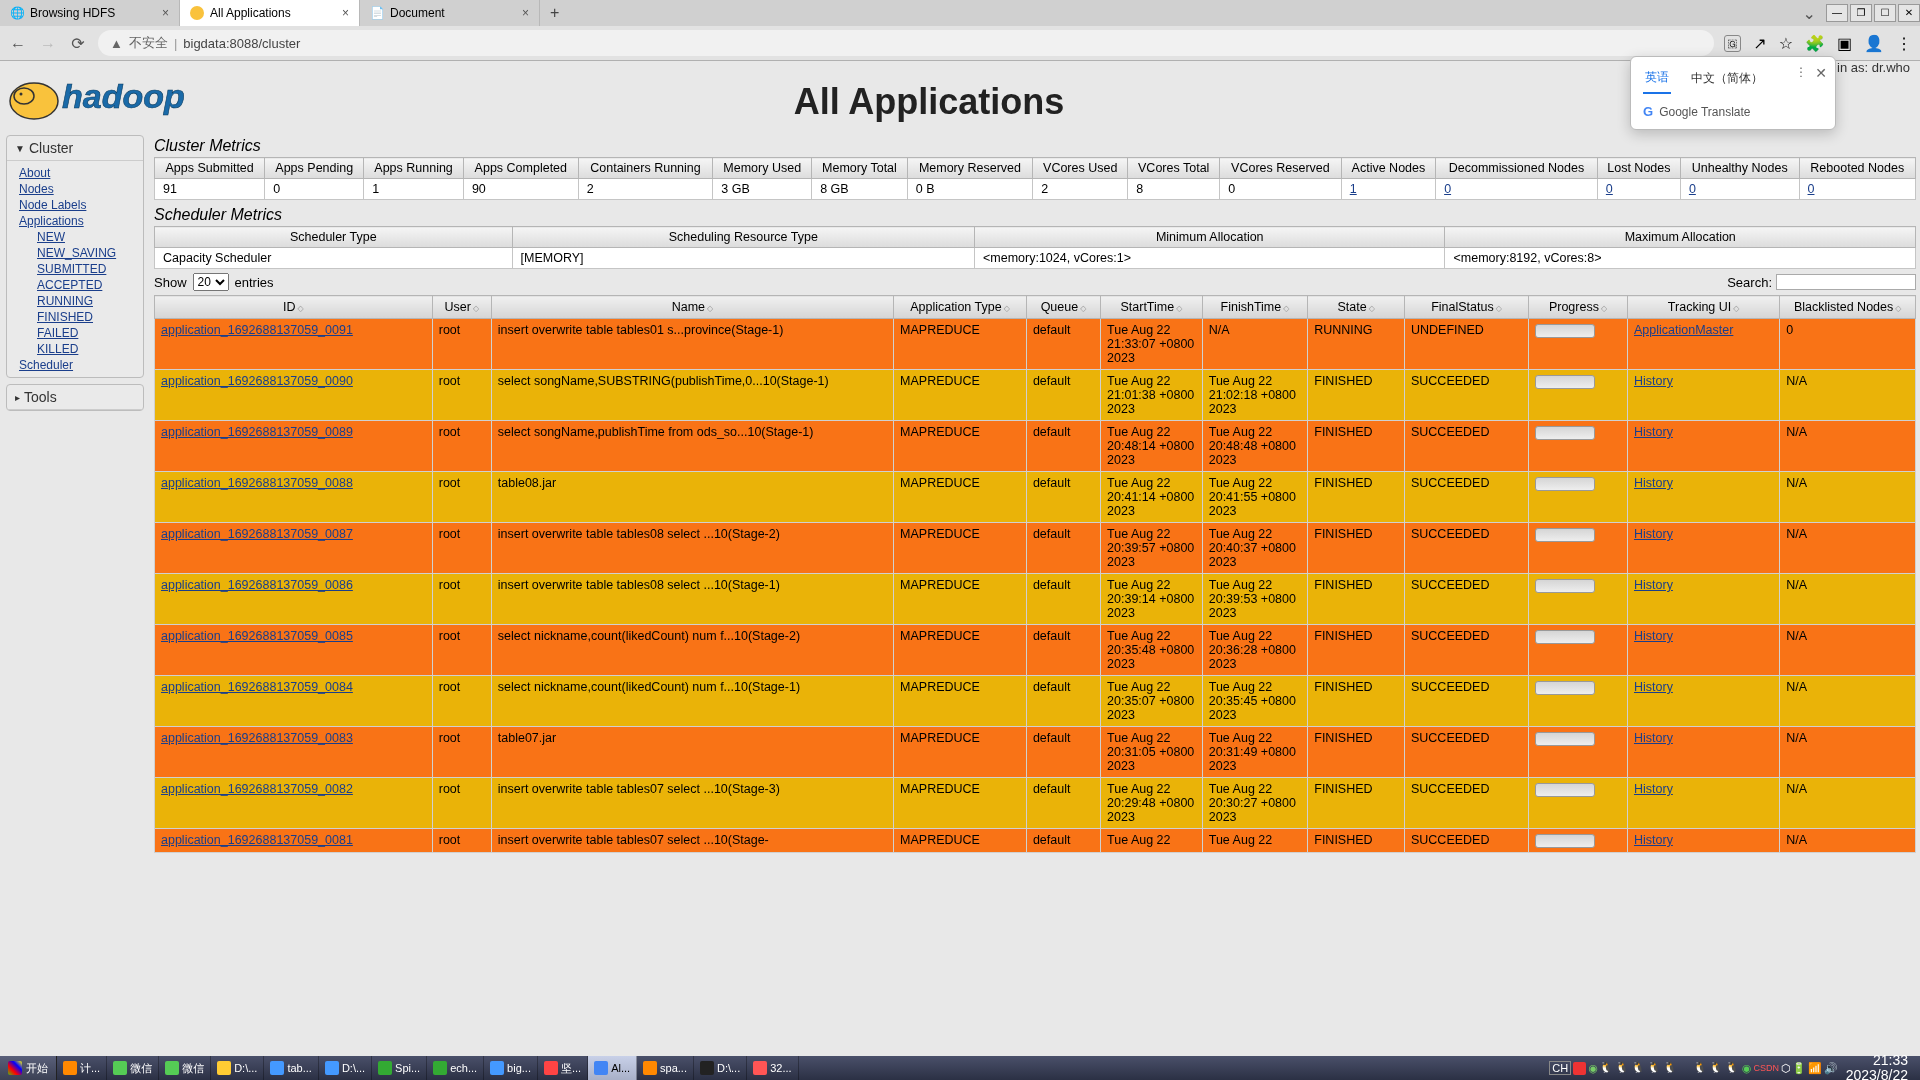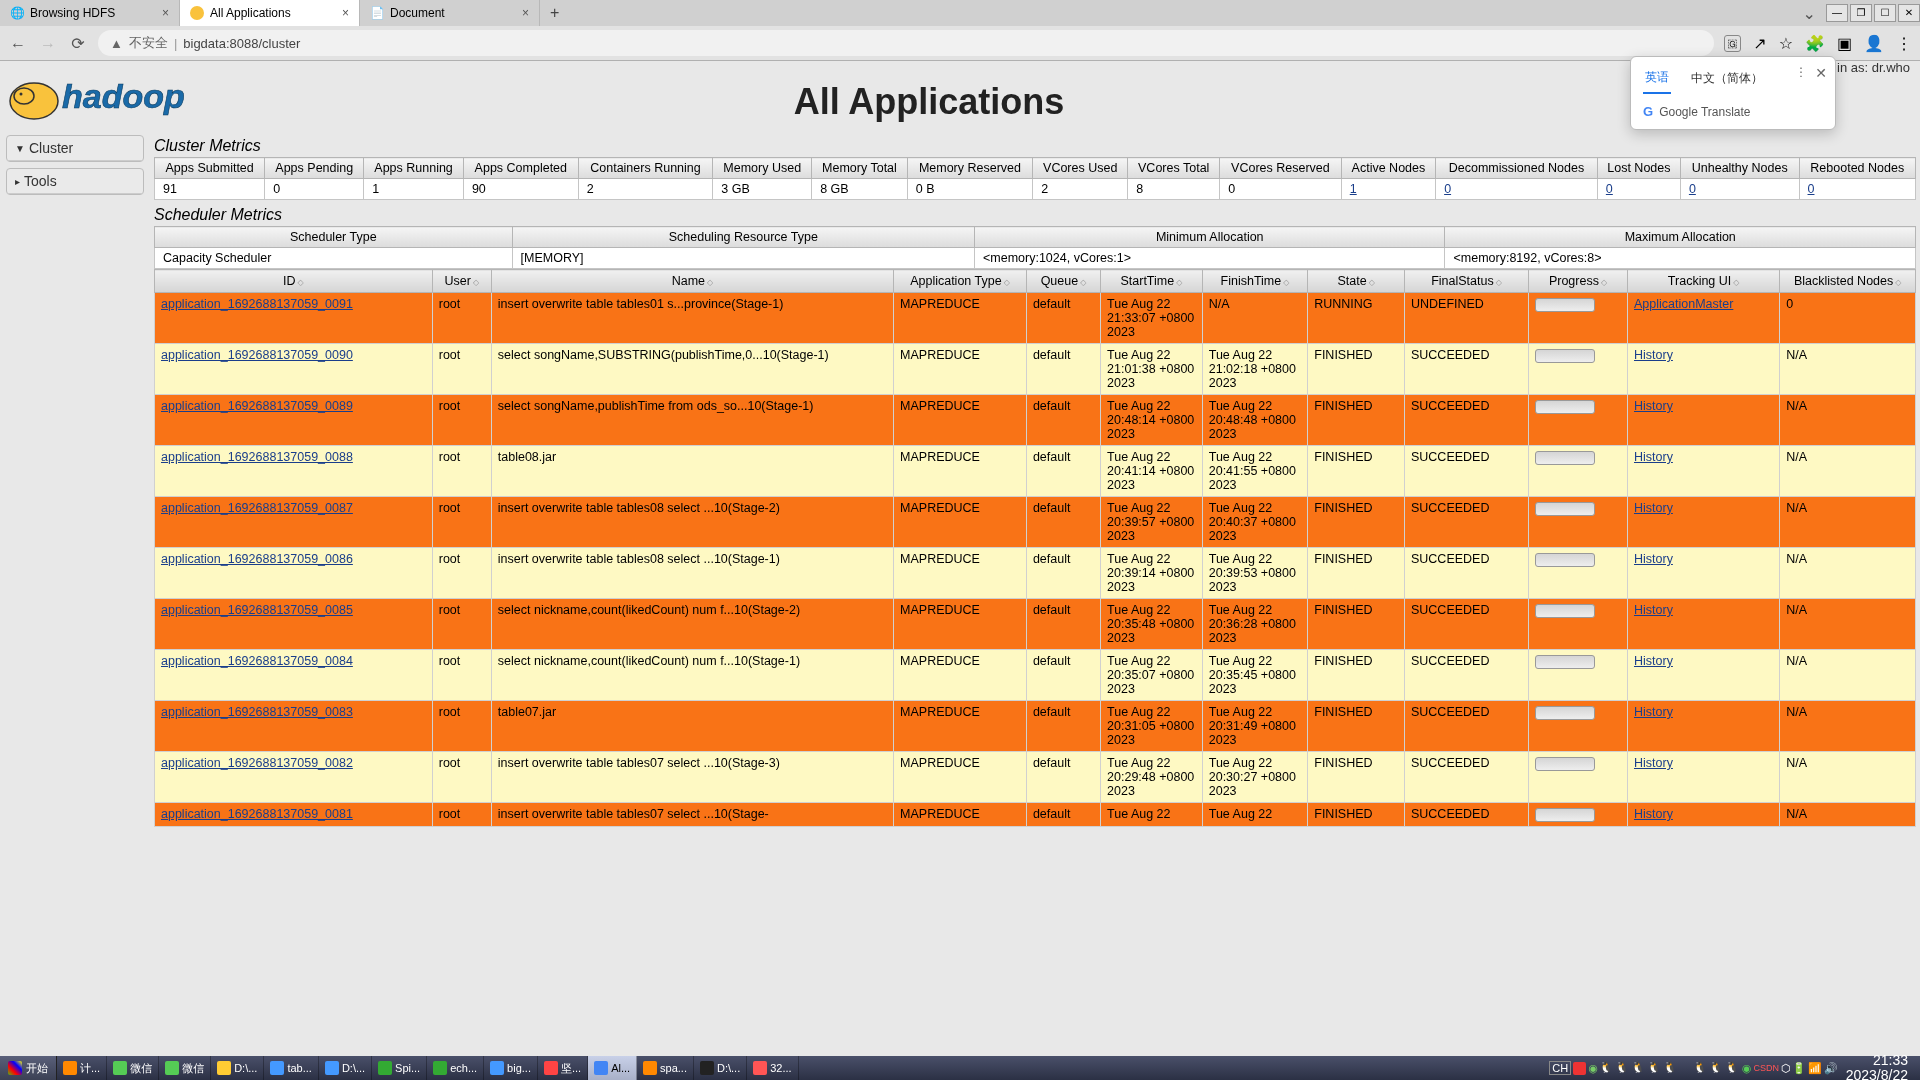--- a/index.html
+++ b/index.html
@@ -59,21 +59,21 @@
 .show-bar{display:flex;align-items:center;gap:6px;font-size:13px;margin:4px 0}
 .show-bar select{font-size:12px}
 .show-bar .search-wrap{margin-left:auto;display:flex;align-items:center;gap:4px}
 .show-bar input{width:140px;font-size:12px;border:1px solid #aaa}
 
 .apps-table{width:100%;border-collapse:collapse;font-size:12.5px}
 .apps-table th{background:linear-gradient(#f0f0f0,#d5d5d5);border:1px solid #b5b5b5;padding:4px;font-weight:400;position:relative}
 .apps-table th .sort{font-size:8px;color:#999;margin-left:2px}
 .apps-table td{border:1px solid #d0d0d0;padding:4px 6px;vertical-align:top}
 .apps-table tbody tr.odd{background:#f97316}
-.apps-table tbody tr.even{background:#fef9c3}
+.apps-table tbody tr.even{background:#eab308}
 .progress-bar{width:60px;height:14px;background:linear-gradient(#d5d5d5,#eee);border:1px solid #999;border-radius:3px;position:relative;overflow:hidden;display:inline-block;vertical-align:middle}
 .progress-bar .fill{height:100%;background:linear-gradient(#f79a3a,#e07800);width:100%}
 .progress-bar.half .fill{width:50%}
 .col-id{width:185px}
 .col-user{width:43px}
 .col-name{width:265px}
 .col-type{width:98px}
 .col-queue{width:44px}
 .col-start{width:75px}
 .col-finish{width:75px}
@@ -173,20 +173,37 @@
 <div style="width:300px"></div>
 </div>
 
 <div class="page">
   <div class="left-col">
     <div class="section-box">
       <div class="section-hdr">
           <span class="tri">▼</span>
           <span>Cluster</span>
         </div>
+      <div class="section-body">
+        <a class="lnk">About</a>
+        <a class="lnk">Nodes</a>
+        <a class="lnk">Node Labels</a>
+        <a class="lnk">Applications</a>
+        <div class="sub">
+          <a class="lnk">NEW</a>
+          <a class="lnk">NEW_SAVING</a>
+          <a class="lnk">SUBMITTED</a>
+          <a class="lnk">ACCEPTED</a>
+          <a class="lnk">RUNNING</a>
+          <a class="lnk">FINISHED</a>
+          <a class="lnk">FAILED</a>
+          <a class="lnk">KILLED</a>
+        </div>
+        <a class="lnk">Scheduler</a>
+      </div>
     </div>
     <div class="section-box">
       <div class="section-hdr">
           <span class="tri">▸</span>
           <span>Tools</span>
         </div>
     </div>
   </div>
 
   <div class="right-col">
@@ -247,20 +264,29 @@
       <tbody>
           <tr id="sm-body">
             <td>Capacity Scheduler</td>
             <td>[MEMORY]</td>
             <td>&lt;memory:1024, vCores:1&gt;</td>
             <td>&lt;memory:8192, vCores:8&gt;</td>
           </tr>
         </tbody>
     </table>
 
+    <div class="show-bar">
+      <span>Show</span>
+      <select><option>20</option></select>
+      <span>entries</span>
+      <div class="search-wrap">
+        <span>Search:</span>
+        <input type="text" style="">
+      </div>
+    </div>
 
     <table class="apps-table">
       <thead>
           <tr id="apps-head">
             <th class="col-id">ID<span class="sort">◇</span></th>
             <th class="col-user">User<span class="sort">◇</span></th>
             <th class="col-name">Name<span class="sort">◇</span></th>
             <th class="col-type">Application Type<span class="sort">◇</span></th>
             <th class="col-queue">Queue<span class="sort">◇</span></th>
             <th class="col-start">StartTime<span class="sort">◇</span></th>

